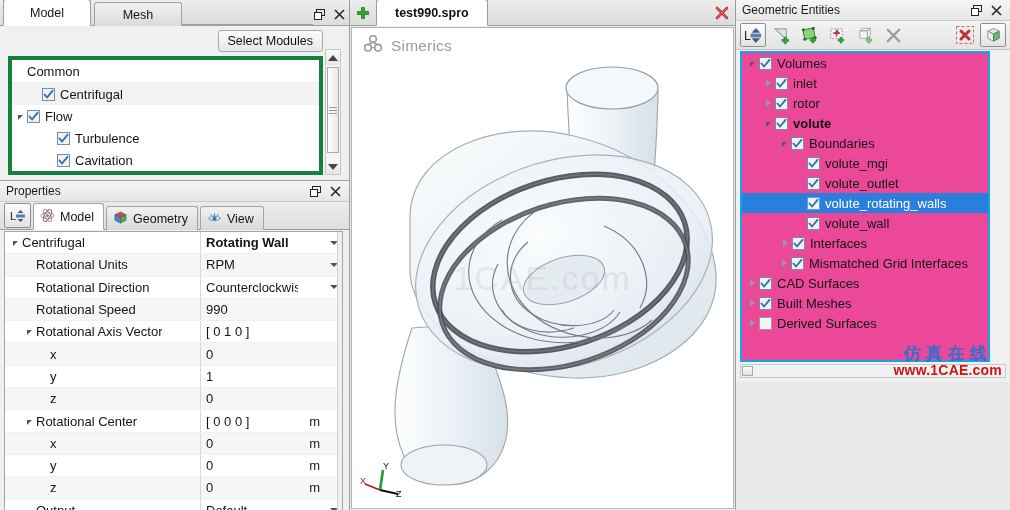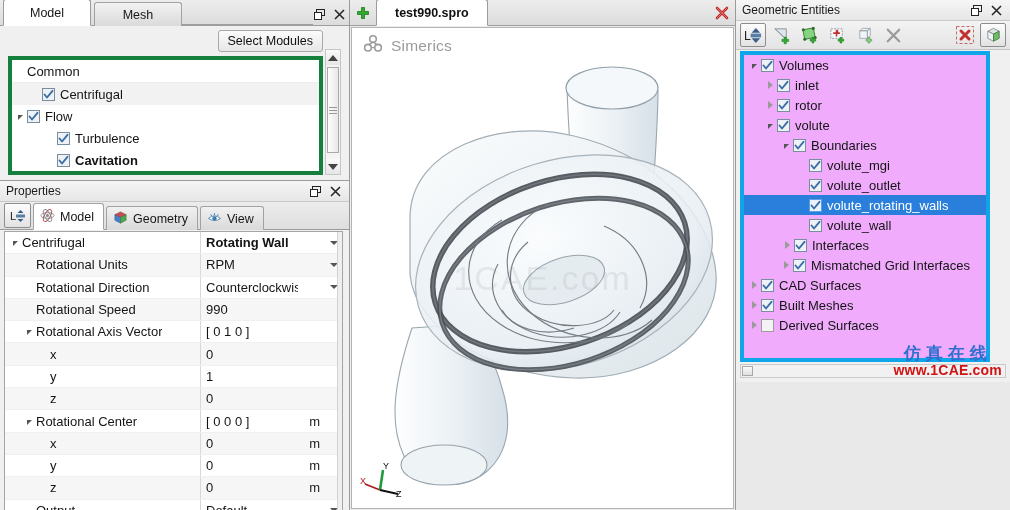--- a/index.html
+++ b/index.html
@@ -138,21 +138,21 @@
   .vpwm{position:absolute;left:50%;top:52%;transform:translate(-50%,-50%);
         font-size:34px;color:rgba(140,140,150,.16);letter-spacing:2px;white-space:nowrap;}
 
   
   .right{flex:1;height:382px;display:flex;flex-direction:column;background:#f0f0f0;}
   .getoolbar{height:28px;display:flex;align-items:center;gap:2px;padding:0 4px;
              background:linear-gradient(#f3f3f3,#e4e4e4);border-bottom:1px solid #c3c3c3;}
   .tb{width:26px;height:24px;display:flex;align-items:center;justify-content:center;cursor:pointer;border-radius:2px;}
   .tb.sel{border:1px solid #8d8d8d;background:linear-gradient(#fdfdfd,#e2e2e2);box-sizing:border-box;}
   .tbsp{flex:1;}
-  .getree{flex:1;background:#f0abfc;border:4px solid #0ea5e9;margin:1px 20px 0 4px;overflow:hidden;position:relative;}
+  .getree{flex:1;background:#ec4899;border:2px solid #0ea5e9;margin:1px 20px 0 4px;overflow:hidden;position:relative;}
   .gtrow{height:20px;display:flex;align-items:center;font-size:13px;color:#141414;white-space:nowrap;}
   .gtrow.selrow{background:#2a7fdc;color:#fff;}
   .gtrow.selrow .cb{border-color:#5c9fe4;background:#eaf3fd;}
   .gebottom{height:17px;margin:0 4px 3px 4px;position:relative;}
   .hscroll{position:absolute;left:0;right:0;top:2px;height:14px;background:#f1f1f1;border:1px solid #c9c9c9;box-sizing:border-box;}
   .hthumb{position:absolute;left:1px;top:1px;width:11px;bottom:1px;
           background:linear-gradient(#fbfbfb,#dfdfdf);border:1px solid #a9a9a9;box-sizing:border-box;cursor:pointer;}
   .wm{position:absolute;right:4px;bottom:2px;text-align:center;line-height:1;}
   .wm .cn{font-family:"DejaVu Serif","Liberation Serif",serif;font-size:17px;color:#2f6fd0;letter-spacing:5px;
           font-weight:bold;display:block;}
@@ -238,21 +238,21 @@
             </div>
             <div class="trow" style="padding-left: 32px;">
               <span class="expander"></span>
               <span class="cb">
                 <svg width="11" height="11" viewBox="0 0 11 11">
                   <path d="M1.5 5.5 L4 8.5 L9.5 1.8" stroke="#3b6ea5" stroke-width="1.9" fill="none" stroke-linecap="round" stroke-linejoin="round"></path>
                 </svg>
               </span>
               <span>Turbulence</span>
             </div>
-            <div class="trow" style="padding-left: 32px; font-weight: bold;">
+            <div class="trow" style="padding-left: 32px;">
               <span class="expander"></span>
               <span class="cb">
                 <svg width="11" height="11" viewBox="0 0 11 11">
                   <path d="M1.5 5.5 L4 8.5 L9.5 1.8" stroke="#3b6ea5" stroke-width="1.9" fill="none" stroke-linecap="round" stroke-linejoin="round"></path>
                 </svg>
               </span>
               <span>Cavitation</span>
             </div>
           </div>
 
@@ -701,21 +701,21 @@
           <span class="expander exp-closed">
             <i></i>
           </span>
           <span class="cb">
             <svg width="11" height="11" viewBox="0 0 11 11">
               <path d="M1.5 5.5 L4 8.5 L9.5 1.8" stroke="#3b6ea5" stroke-width="1.9" fill="none" stroke-linecap="round" stroke-linejoin="round"></path>
             </svg>
           </span>
           <span>rotor</span>
         </div>
-        <div class="gtrow" style="padding-left: 20px;">
+        <div class="gtrow" style="padding-left: 20px; font-weight: bold;">
           <span class="expander exp-open">
             <i></i>
           </span>
           <span class="cb">
             <svg width="11" height="11" viewBox="0 0 11 11">
               <path d="M1.5 5.5 L4 8.5 L9.5 1.8" stroke="#3b6ea5" stroke-width="1.9" fill="none" stroke-linecap="round" stroke-linejoin="round"></path>
             </svg>
           </span>
           <span>volute</span>
         </div>

